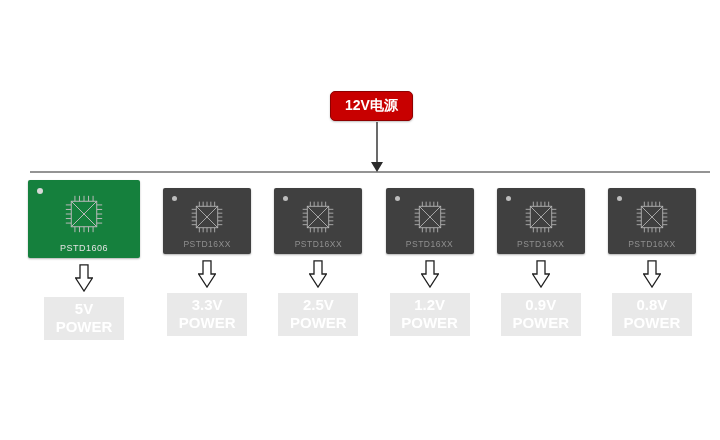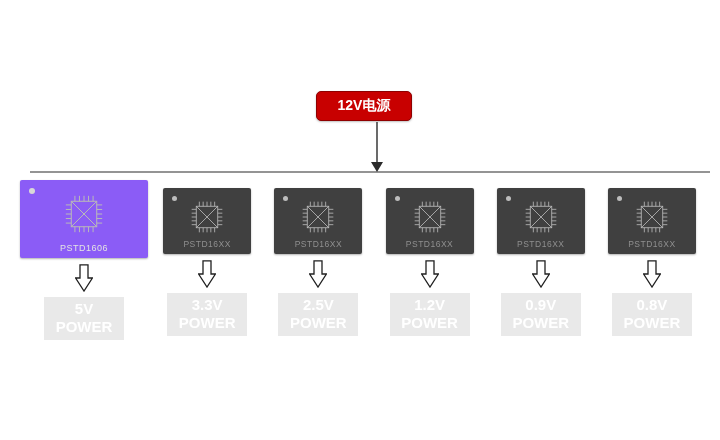--- a/index.html
+++ b/index.html
@@ -5,22 +5,22 @@
   html,body{margin:0;padding:0;background:#ffffff;}
   .canvas{
     position:relative;
     width:720px;height:440px;
     background:#ffffff;
     overflow:hidden;
     font-family:"Liberation Sans", sans-serif;
   }
   .source-box{
     position:absolute;
-    left:316px;top:91px;
-    width:96px;height:30px;
+    left:330px;top:91px;
+    width:83px;height:30px;
     background:#c80000;
     border:1px solid #8f0000;
     border-radius:5px;
     color:#ffffff;
     font-size:14px;font-weight:bold;
     display:flex;align-items:center;justify-content:center;
     box-sizing:border-box;
     box-shadow:0 1px 2px rgba(0,0,0,.25);
   }
   .connector{position:absolute;left:0;top:0;width:720px;height:440px;pointer-events:none;}
@@ -29,22 +29,22 @@
     left:28px;top:180px;
     width:668px;
     display:flex;
     justify-content:space-between;
     align-items:flex-start;
   }
   .chip-col{display:flex;flex-direction:column;align-items:center;width:112px;}
   .chip-col.alt{width:88px;padding-top:8px;}
   .chip{
     position:relative;
-    width:128px;height:78px;
-    background:#8b5cf6;
+    width:112px;height:78px;
+    background:#15803d;
     border-radius:2px;
     display:flex;align-items:center;justify-content:center;
     box-shadow:0 1px 2px rgba(0,0,0,.3);
   }
   .chip-col.alt .chip{width:88px;height:66px;background:#404040;}
   .pin1-dot{
     position:absolute;left:9px;top:8px;
     width:6px;height:6px;border-radius:50%;
     background:#d8d8d8;
   }

